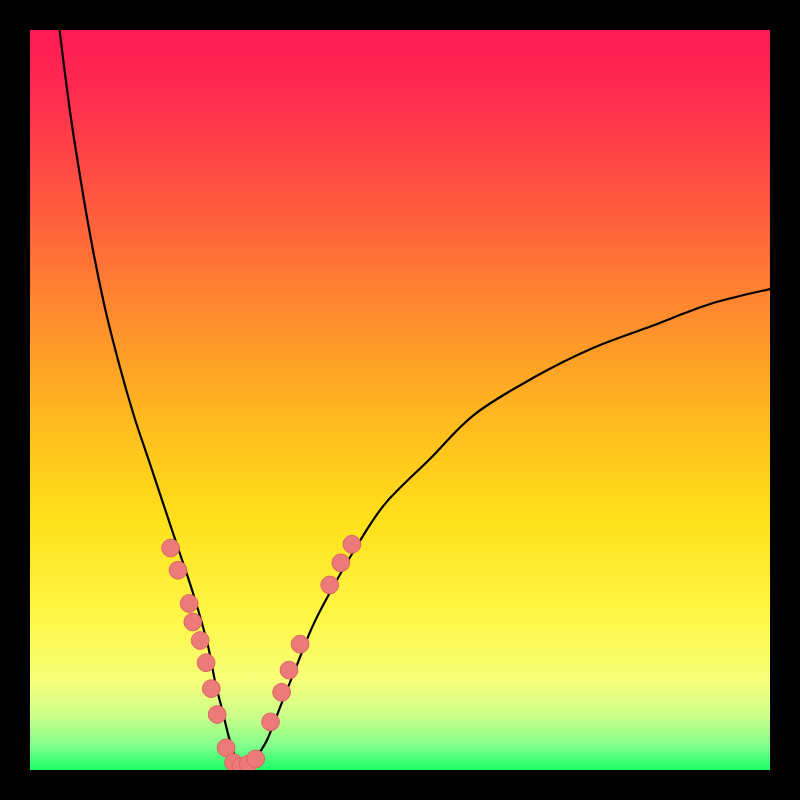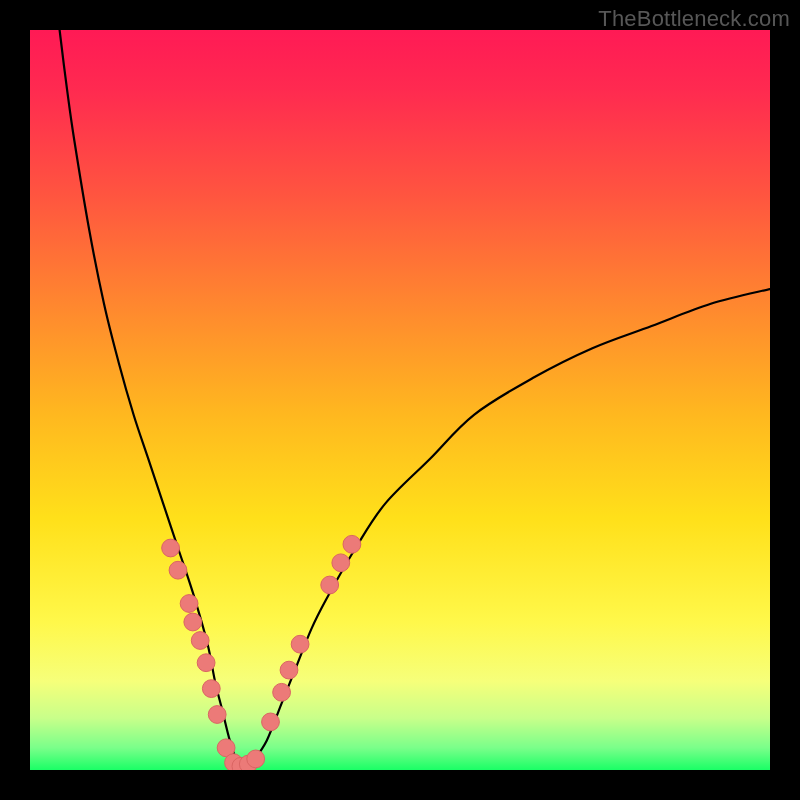--- a/index.html
+++ b/index.html
@@ -89,14 +89,13 @@
           <circle cx="240.5" cy="691.9" r="8.9" class="marker"></circle>
           <circle cx="251.6" cy="662.3" r="8.9" class="marker"></circle>
           <circle cx="259.0" cy="640.1" r="8.9" class="marker"></circle>
           <circle cx="270.1" cy="614.2" r="8.9" class="marker"></circle>
           <circle cx="299.7" cy="555.0" r="8.9" class="marker"></circle>
           <circle cx="310.8" cy="532.8" r="8.9" class="marker"></circle>
           <circle cx="321.9" cy="514.3" r="8.9" class="marker"></circle>
         </g>
     </svg>
   </div>
-  <div class="watermark">TheBottleneck.com</div>
 </div>
 
 </body></html>

